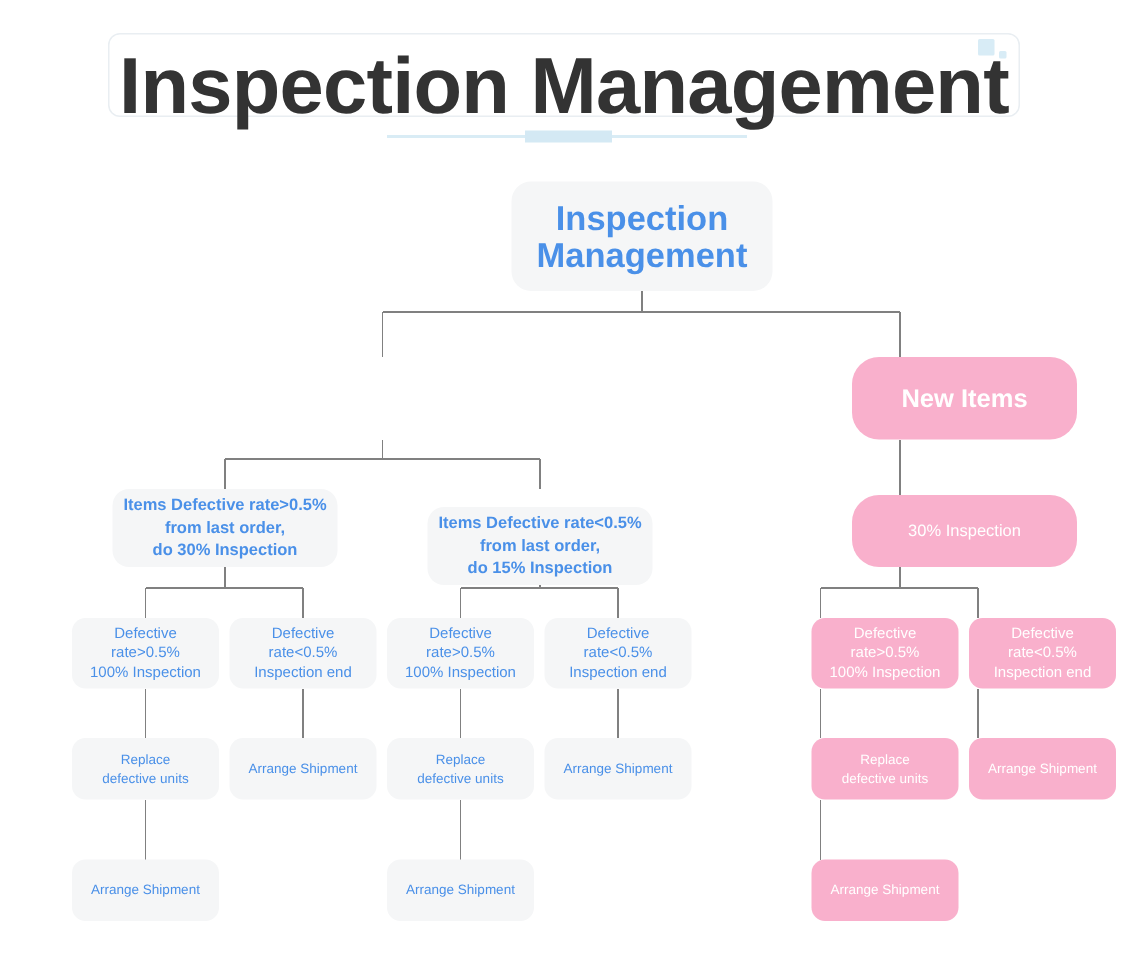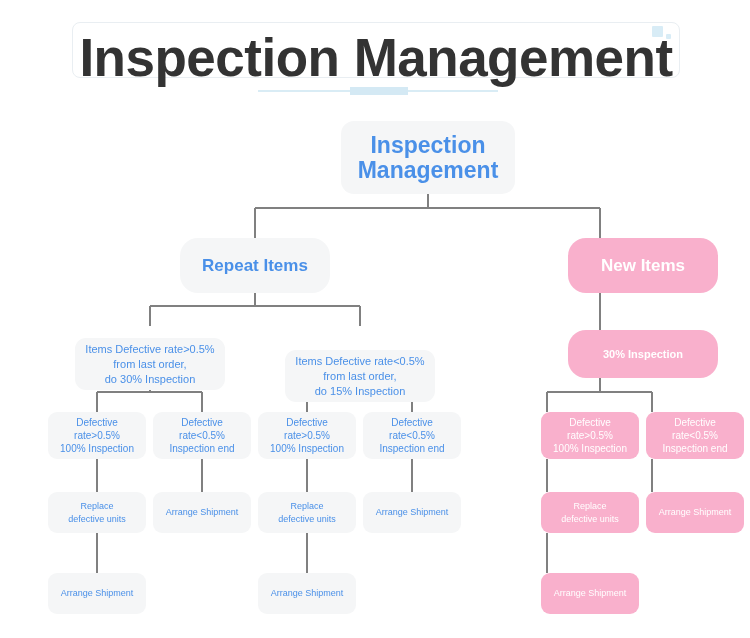--- a/index.html
+++ b/index.html
@@ -126,24 +126,23 @@
     border-radius: 13px;
   }
   .sz-level1 {
     font-size: 17px;
     font-weight: bold;
     line-height: 22px;
     border-radius: 18px;
   }
   .sz-level2 {
     font-size: 11px;
-    font-weight: normal;
+    font-weight: bold;
     line-height: 15px;
     border-radius: 11px;
-    margin-top: 12px;
   }
   .sz-level3 {
     font-size: 10px;
     font-weight: normal;
     line-height: 13px;
     border-radius: 9px;
   }
   .sz-level4 {
     font-size: 9px;
     font-weight: normal;
@@ -151,21 +150,21 @@
     border-radius: 9px;
   }
   .sz-level5 {
     font-size: 9px;
     font-weight: normal;
     line-height: 13px;
     border-radius: 9px;
   }
   .sz-pinkwide {
     font-size: 11px;
-    font-weight: bold;
+    font-weight: normal;
     line-height: 15px;
     border-radius: 18px;
   }
 </style>
 </head>
 <body>
 
 <div id="header">
   <div id="title-box"></div>
   <div class="deco-square-lg"></div>
@@ -218,23 +217,20 @@
       <path d="M307,533 L307,573"></path>
       <path d="M547,533 L547,573"></path>
     </g>
   </svg>
 
   <div class="node v-grey sz-root" style="left:341px; top:121px; width:174px; height:73px;">
     <span class="node-label">Inspection
 Management</span>
   </div>
 
-  <div class="node v-grey sz-level1" style="left:180px; top:238px; width:150px; height:55px;">
-    <span class="node-label">Repeat Items</span>
-  </div>
 
   <div class="node v-pink sz-level1" style="left:525px; top:238px; width:150px; height:55px;">
     <span class="node-label">New Items</span>
   </div>
 
   <div class="node v-grey sz-level2" style="left:75px; top:326px; width:150px; height:52px;">
     <span class="node-label">Items Defective rate&gt;0.5%
 from last order,
 do 30% Inspection</span>
   </div>

